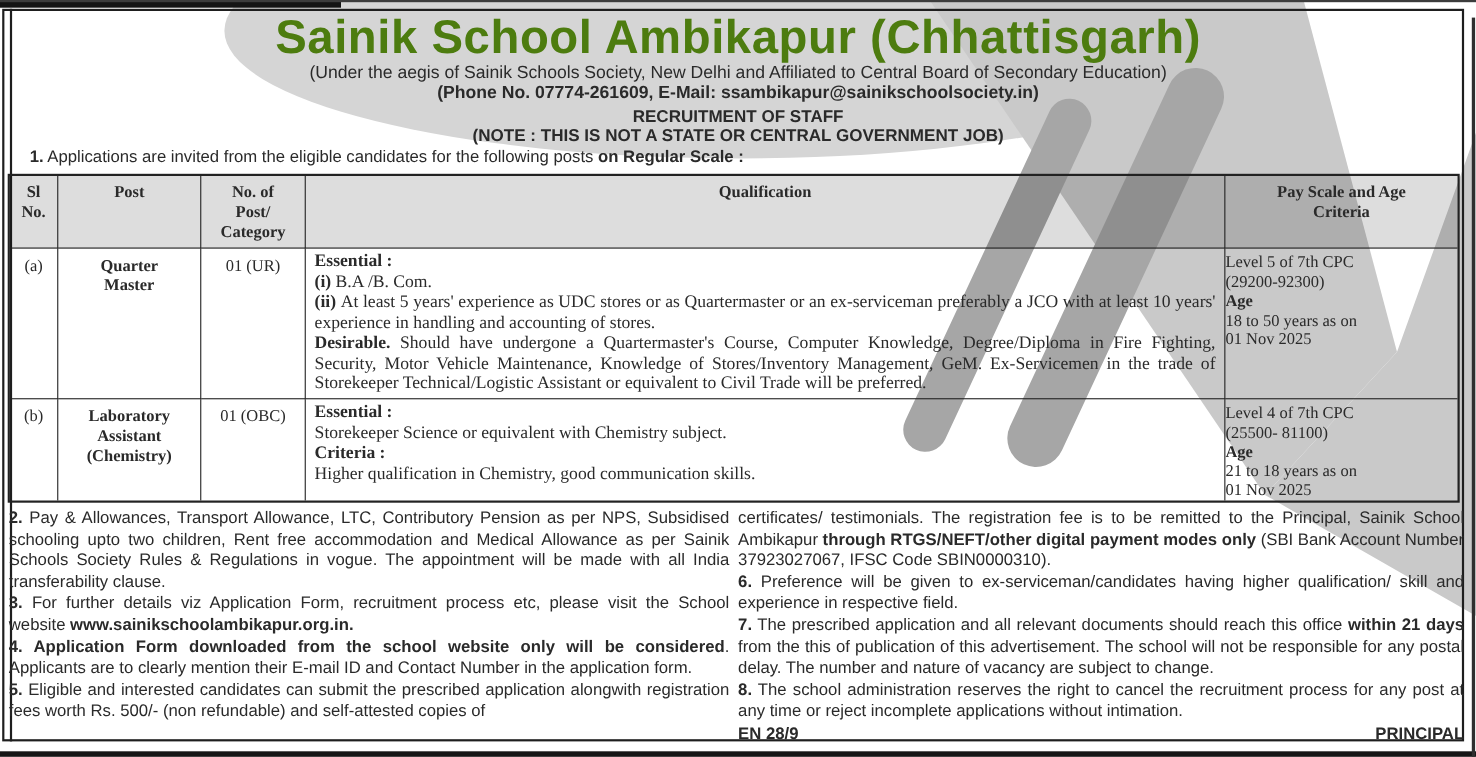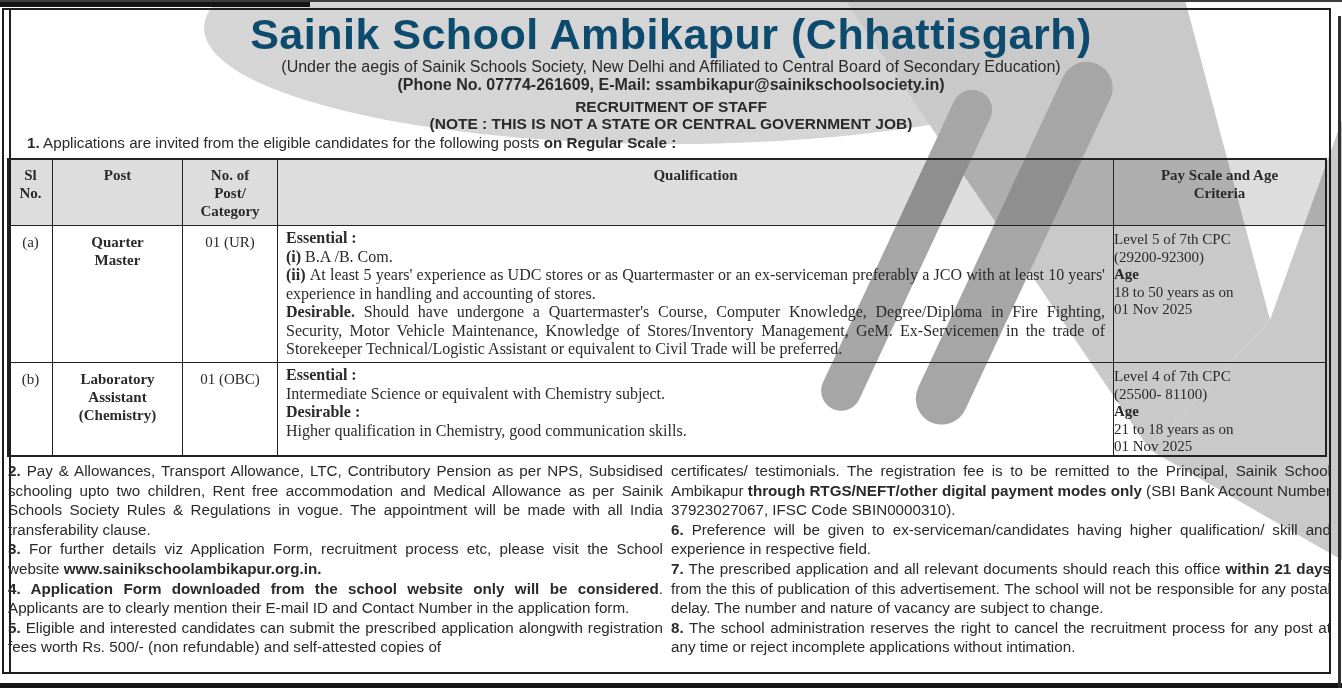--- a/index.html
+++ b/index.html
@@ -14,21 +14,21 @@
   .wm{position:absolute;left:0;top:0;z-index:0;pointer-events:none;}
   .top-black-bar{position:absolute;left:0;top:0;width:310px;height:7px;background:#141414;z-index:3;}
   .top-thin-line{position:absolute;left:0;top:0;width:1342px;height:2px;background:#3c3c3c;z-index:3;}
   .bottom-edge{position:absolute;left:0;top:683px;width:1342px;height:5px;background:#161616;z-index:3;}
   .right-edge{position:absolute;left:1338px;top:16px;width:3px;height:672px;background:#2f2f2f;z-index:3;}
   
   .frame{position:absolute;left:2px;top:8px;width:1329px;height:666px;border:2px solid #1e1e1e;z-index:1;box-sizing:border-box;}
   .frame-left-inner{position:absolute;left:9px;top:8px;width:2px;height:666px;background:#1e1e1e;z-index:1;}
   
   .hdr{position:absolute;left:0;width:1342px;text-align:center;z-index:2;}
-  .title{top:10px;font-size:43px;font-weight:bold;letter-spacing:.5px;color:#0c4a6e;}
+  .title{top:10px;font-size:43px;font-weight:bold;letter-spacing:.5px;color:#4d7c0f;}
   .sub1{top:58px;font-size:16px;font-weight:normal;}
   .sub2{top:76px;font-size:16px;font-weight:bold;}
   .rec{top:98px;font-size:15.5px;font-weight:bold;}
   .note{top:115px;font-size:15.5px;font-weight:bold;}
   .intro{position:absolute;left:27px;top:134px;width:1100px;font-size:15.2px;z-index:2;}
   
   .tbl{
     position:absolute;left:7px;top:158px;width:1320px;height:299px;z-index:2;
     border:2px solid #222;box-sizing:border-box;
     display:grid;grid-template-columns:44px 130px 95px 836px 211px;grid-template-rows:66px 137px 92px;font-family:Liberation Serif, serif;
@@ -115,22 +115,22 @@
 
   <div class="cell ccell lastrow">(b)</div>
   <div class="cell ccell postcell lastrow">
       <div>Laboratory</div>
       <div>Assistant</div>
       <div>(Chemistry)</div>
     </div>
   <div class="cell ccell lastrow">01 (OBC)</div>
   <div class="cell qcell lastrow">
       <p><span class="b">Essential :</span></p>
-      <p><span>Intermediate Science or equivalent with Chemistry subject.</span></p>
-      <p><span class="b">Desirable :</span></p>
+      <p><span>Storekeeper Science or equivalent with Chemistry subject.</span></p>
+      <p><span class="b">Criteria :</span></p>
       <p><span>Higher qualification in Chemistry, good communication skills.</span></p>
     </div>
   <div class="cell paycell lastcol lastrow">
       <div>Level 4 of 7th CPC</div>
       <div>(25500- 81100)</div>
       <div class="b">Age</div>
       <div>21 to 18 years as on</div>
       <div>01 Nov 2025</div>
     </div>
 </div>
@@ -141,13 +141,17 @@
     <p><span class="b">4. Application Form downloaded from the school website only will be considered</span><span>. Applicants are to clearly mention their E-mail ID and Contact Number in the application form.</span></p>
     <p><span class="b">5.</span><span> Eligible and interested candidates can submit the prescribed application alongwith registration fees worth Rs. 500/- (non refundable) and self-attested copies of</span></p>
   </div>
 <div class="col col-right">
   <div>
       <p><span>certificates/ testimonials. The registration fee is to be remitted to the Principal, Sainik School Ambikapur </span><span class="b">through RTGS/NEFT/other digital payment modes only</span><span> (SBI Bank Account Number 37923027067, IFSC Code SBIN0000310).</span></p>
       <p><span class="b">6.</span><span> Preference will be given to ex-serviceman/candidates having higher qualification/ skill and experience in respective field.</span></p>
       <p><span class="b">7.</span><span> The prescribed application and all relevant documents should reach this office </span><span class="b">within 21 days</span><span> from the this of publication of this advertisement. The school will not be responsible for any postal delay. The number and nature of vacancy are subject to change.</span></p>
       <p><span class="b">8.</span><span> The school administration reserves the right to cancel the recruitment process for any post at any time or reject incomplete applications without intimation.</span></p>
     </div>
+  <div class="footer-line">
+    <span>EN 28/9</span>
+    <span>PRINCIPAL</span>
+  </div>
 </div>
 
 </body></html>

